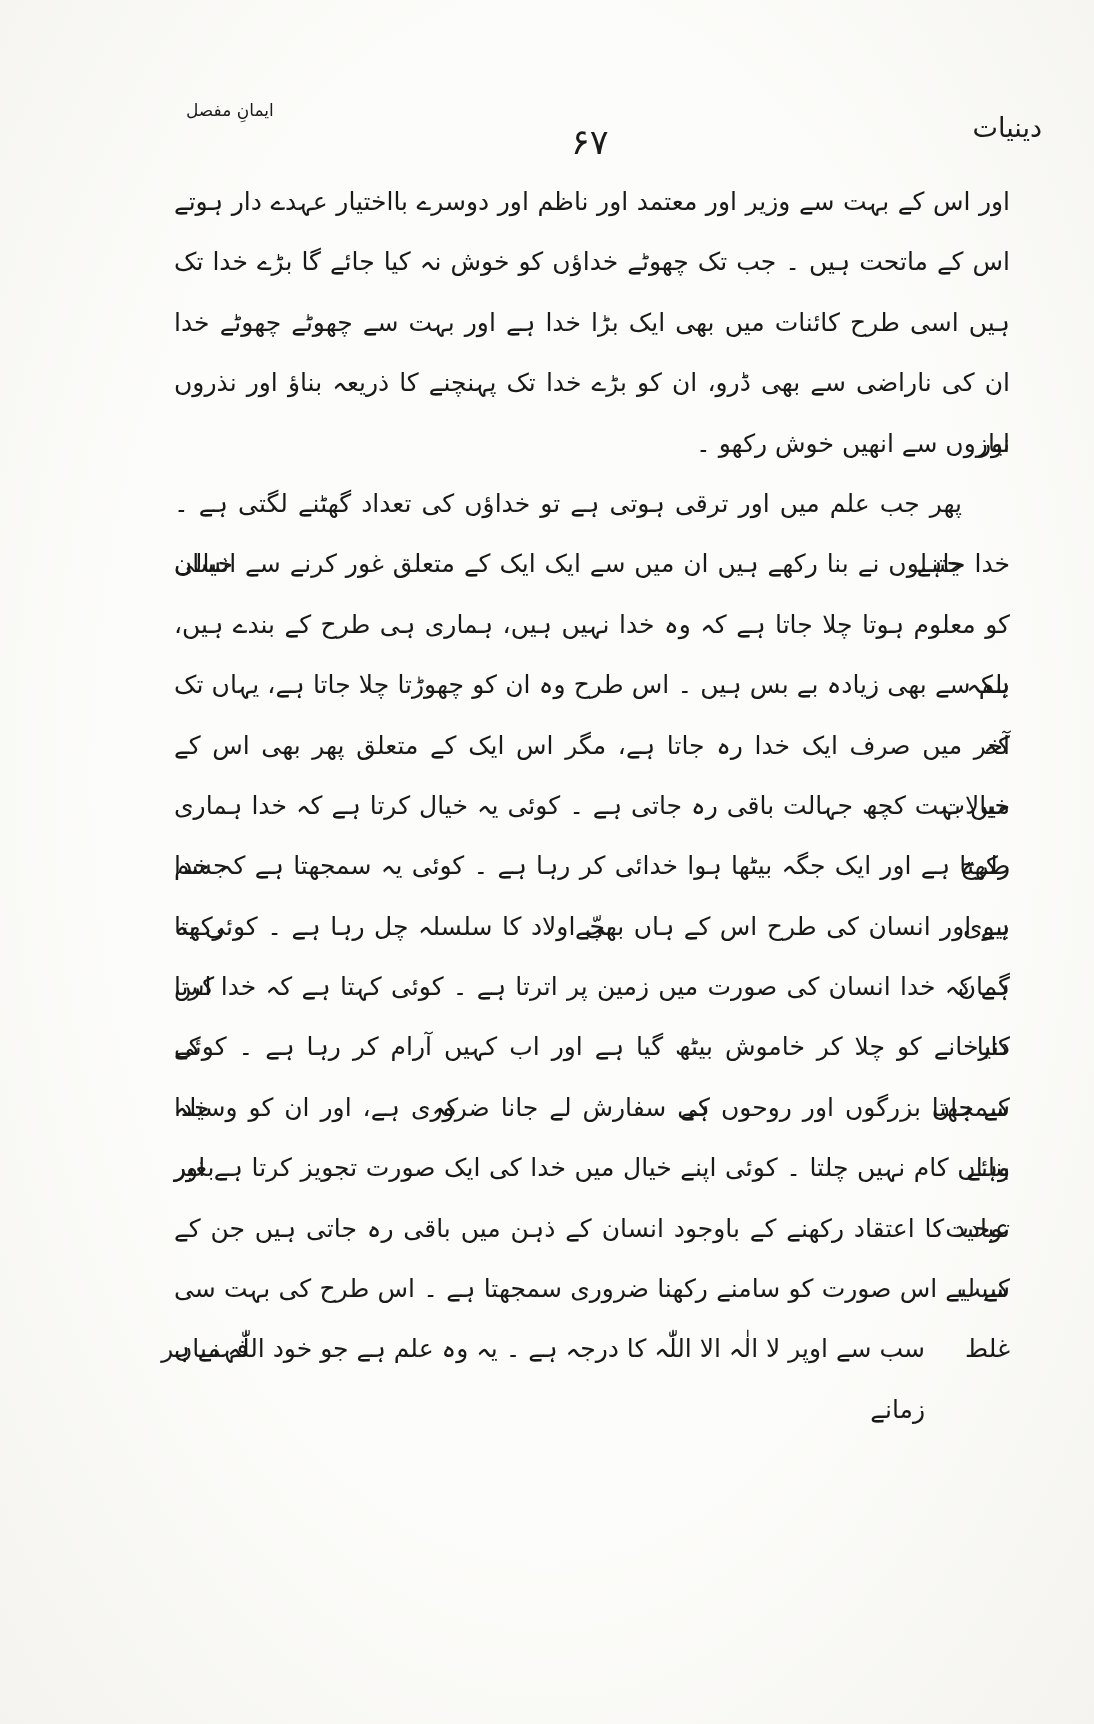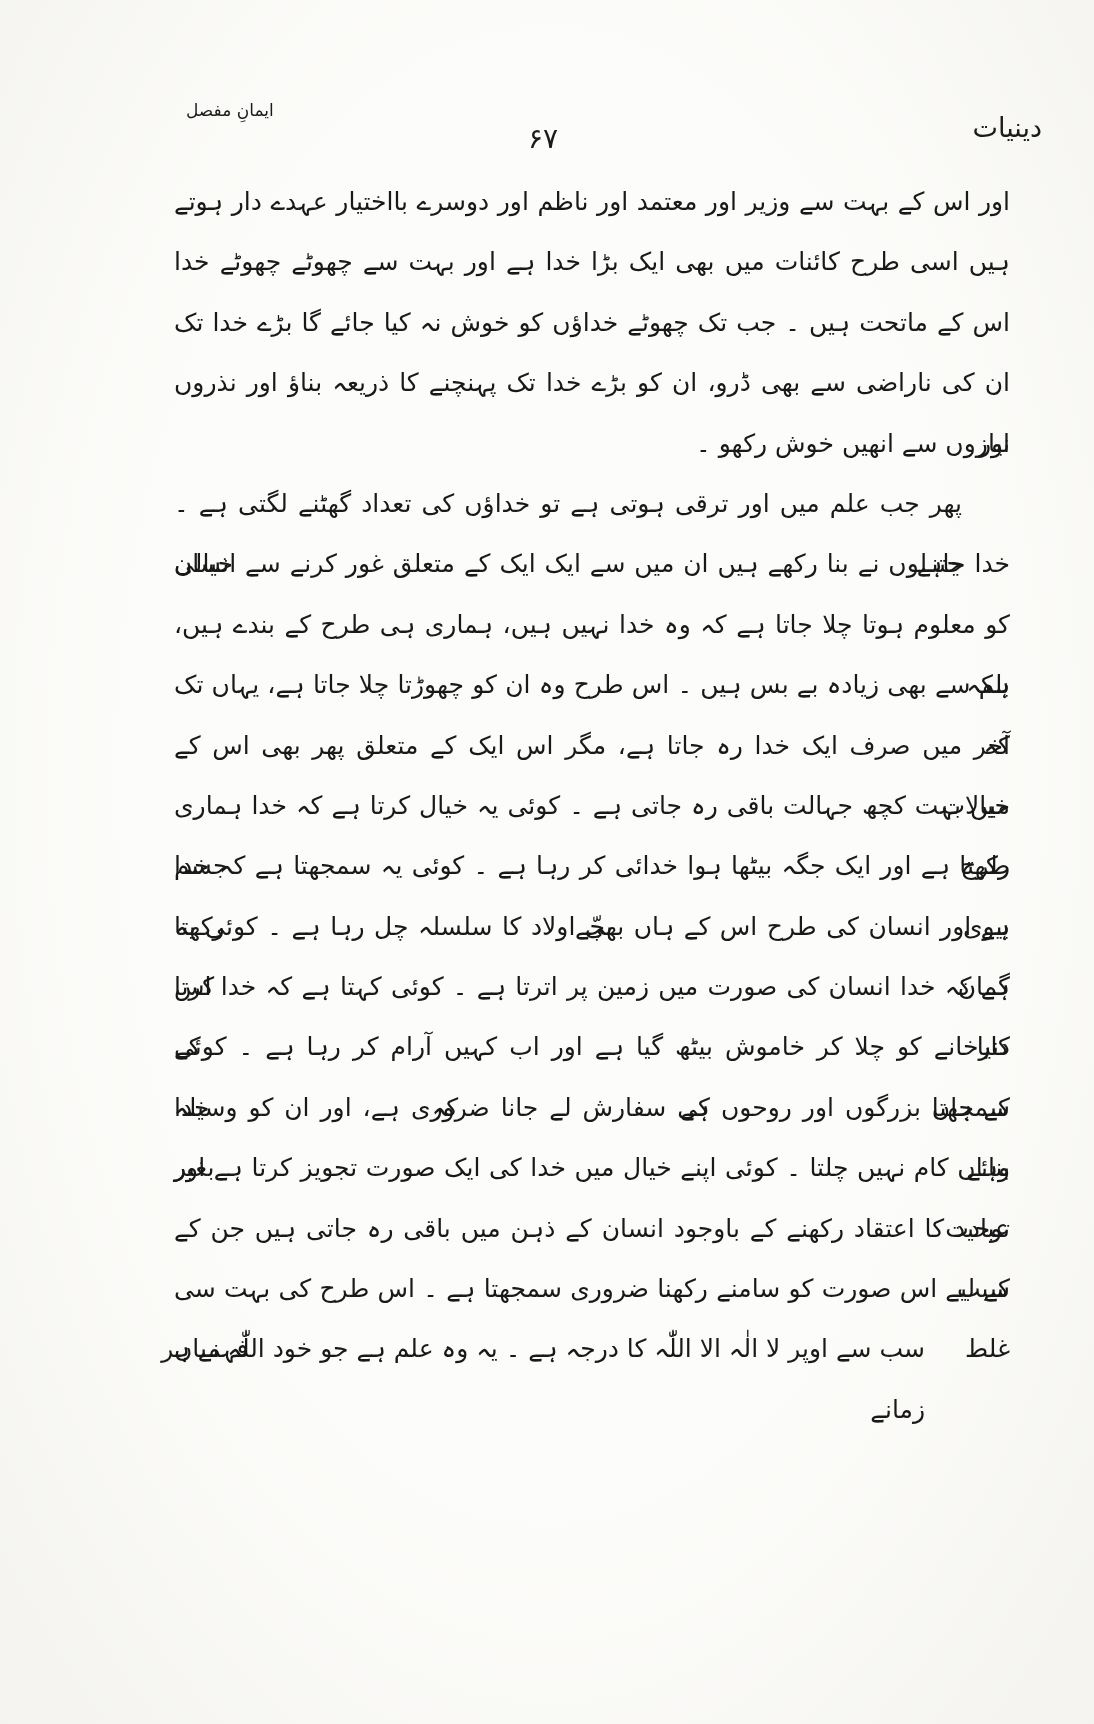--- a/index.html
+++ b/index.html
@@ -7,21 +7,21 @@
     position: relative;
     width: 1094px;
     height: 1724px;
     background: radial-gradient(ellipse at 50% 45%, #fcfcfa 55%, #f4f3ef 100%);
     font-family: "DejaVu Sans", sans-serif;
     color: #1b1b1b;
     overflow: hidden;
   }
   .hdr-item { position: absolute; direction: rtl; white-space: nowrap; }
   .h-right  { right: 52px;  top: 112px; font-size: 27px; }
-  .h-center { left: 528px;  top: 122px; font-size: 28px; letter-spacing: 2px; }
+  .h-center { left: 571px;  top: 122px; font-size: 35px; letter-spacing: 2px; }
   .h-left   { left: 186px;  top: 100px; font-size: 17px; }
   .body-block {
     position: absolute;
     top: 172px;
     left: 150px;
     right: 84px;
     direction: rtl;
   }
   .line {
     font-size: 25px;
@@ -38,22 +38,22 @@
 
 <div class="page">
   <header>
     <span class="hdr-item h-right">دینیات</span>
     <span class="hdr-item h-center">۶۷</span>
     <span class="hdr-item h-left">ایمانِ مفصل</span>
   </header>
 
   <main class="body-block">
       <div class="line justify">اور اس کے بہت سے وزیر اور معتمد اور ناظم اور دوسرے بااختیار عہدے دار ہوتے</div>
+      <div class="line justify">اس کے ماتحت ہیں ۔ جب تک چھوٹے خداؤں کو خوش نہ کیا جائے گا بڑے خدا تک</div>
       <div class="line justify">ہیں اسی طرح کائنات میں بھی ایک بڑا خدا ہے اور بہت سے چھوٹے چھوٹے خدا</div>
-      <div class="line justify">اس کے ماتحت ہیں ۔ جب تک چھوٹے خداؤں کو خوش نہ کیا جائے گا بڑے خدا تک</div>
       <div class="line justify">ان کی ناراضی سے بھی ڈرو، ان کو بڑے خدا تک پہنچنے کا ذریعہ بناؤ اور نذروں اور</div>
       <div class="line left">نیازوں سے انھیں خوش رکھو ۔</div>
       <div class="line justify" style="padding-right: 48px;">پھر جب علم میں اور ترقی ہوتی ہے تو خداؤں کی تعداد گھٹنے لگتی ہے ۔ جتنے خیالی</div>
       <div class="line justify">خدا جاہلوں نے بنا رکھے ہیں ان میں سے ایک ایک کے متعلق غور کرنے سے انسان</div>
       <div class="line justify">کو معلوم ہوتا چلا جاتا ہے کہ وہ خدا نہیں ہیں، ہماری ہی طرح کے بندے ہیں، بلکہ</div>
       <div class="line justify">ہم سے بھی زیادہ بے بس ہیں ۔ اس طرح وہ ان کو چھوڑتا چلا جاتا ہے، یہاں تک کہ</div>
       <div class="line justify">آخر میں صرف ایک خدا رہ جاتا ہے، مگر اس ایک کے متعلق پھر بھی اس کے خیالات</div>
       <div class="line justify">میں بہت کچھ جہالت باقی رہ جاتی ہے ۔ کوئی یہ خیال کرتا ہے کہ خدا ہماری طرح جسم</div>
       <div class="line justify">رکھتا ہے اور ایک جگہ بیٹھا ہوا خدائی کر رہا ہے ۔ کوئی یہ سمجھتا ہے کہ خدا بیوی بچّے رکھتا</div>
       <div class="line justify">ہے اور انسان کی طرح اس کے ہاں بھی اولاد کا سلسلہ چل رہا ہے ۔ کوئی یہ گمان کرتا</div>

